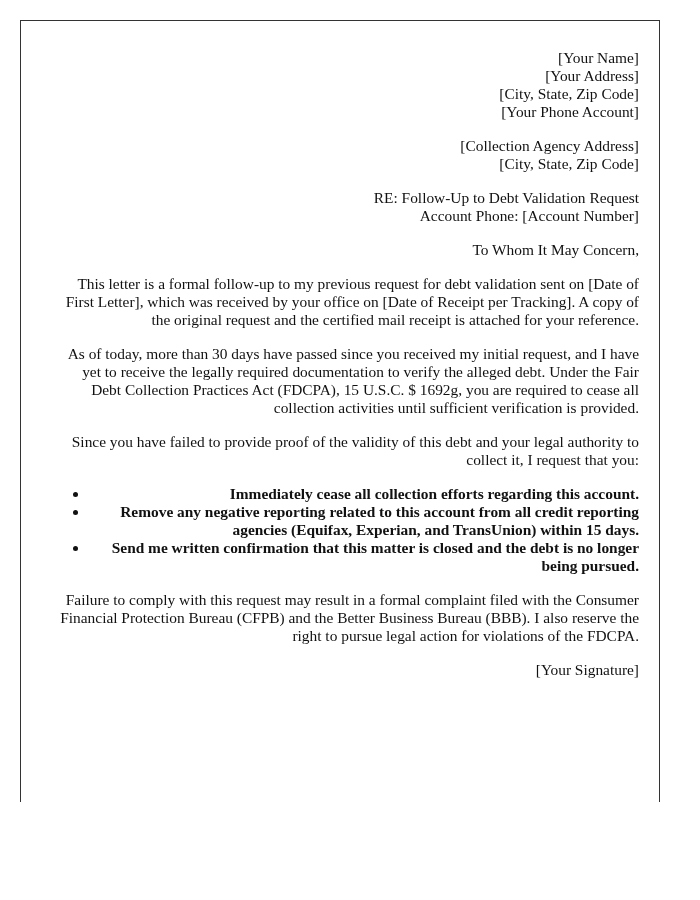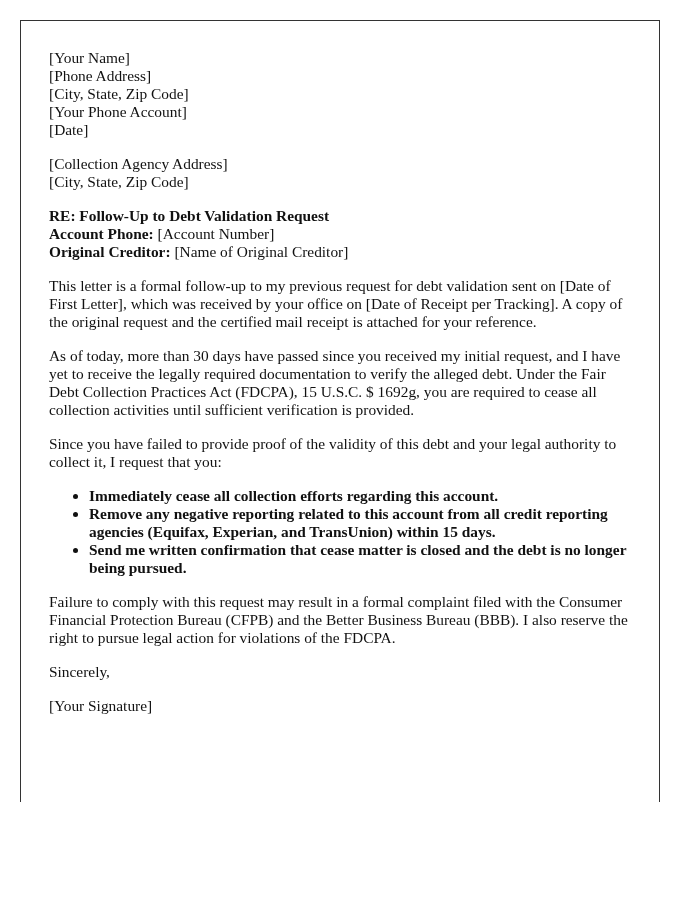--- a/index.html
+++ b/index.html
@@ -14,78 +14,77 @@
       position: absolute;
       left: 20px;
       top: 20px;
       width: 640px;
       height: 782px;
       border-top: 1px solid #333333;
       border-left: 1px solid #333333;
       border-right: 1px solid #333333;
       box-sizing: border-box;
       overflow: hidden;
+      text-align: right;
     }
     .letter {
       position: absolute;
       left: 28px;
       top: 28px;
       width: 590px;
       font-family: "Liberation Serif", "DejaVu Serif", serif;
       font-size: 15.4px;
       line-height: 18px;
       color: #111111;
     }
     .block { margin: 0 0 16px 0; }
     .block div { margin: 0; }
     p { margin: 0 0 16px 0; }
-    b { font-weight: bold; }
+    b { font-weight: normal; }
     ul {
       margin: 0 0 16px 0;
       padding-left: 40px;
       list-style: disc;
       font-weight: bold;
     }
     li { margin: 0; }
   </style>
 </head>
 <body>
 
 <div class="page-frame">
   <div class="letter">
 
     <div class="block">
       <div>[Your Name]</div>
-      <div>[Phone Address]</div>
+      <div>[Your Address]</div>
       <div>[City, State, Zip Code]</div>
       <div>[Your Phone Account]</div>
-      <div>[Date]</div>
     </div>
 
     <div class="block">
       <div>[Collection Agency Address]</div>
       <div>[City, State, Zip Code]</div>
     </div>
 
     <div class="block">
       <div><b>RE: Follow-Up to Debt Validation Request</b></div>
       <div><b>Account Phone:</b><span> [Account Number]</span></div>
-      <div><b>Original Creditor:</b><span> [Name of Original Creditor]</span></div>
     </div>
 
+    <p>To Whom It May Concern,</p>
 
     <p>This letter is a formal follow-up to my previous request for debt validation sent on [Date of First Letter], which was received by your office on [Date of Receipt per Tracking]. A copy of the original request and the certified mail receipt is attached for your reference.</p>
     <p>As of today, more than 30 days have passed since you received my initial request, and I have yet to receive the legally required documentation to verify the alleged debt. Under the Fair Debt Collection Practices Act (FDCPA), 15 U.S.C. $ 1692g, you are required to cease all collection activities until sufficient verification is provided.</p>
     <p>Since you have failed to provide proof of the validity of this debt and your legal authority to collect it, I request that you:</p>
 
     <ul>
       <li>Immediately cease all collection efforts regarding this account.</li>
       <li>Remove any negative reporting related to this account from all credit reporting agencies (Equifax, Experian, and TransUnion) within 15 days.</li>
-      <li>Send me written confirmation that cease matter is closed and the debt is no longer being pursued.</li>
+      <li>Send me written confirmation that this matter is closed and the debt is no longer being pursued.</li>
     </ul>
 
     <p>Failure to comply with this request may result in a formal complaint filed with the Consumer Financial Protection Bureau (CFPB) and the Better Business Bureau (BBB). I also reserve the right to pursue legal action for violations of the FDCPA.</p>
 
-    <p>Sincerely,</p>
     <p>[Your Signature]</p>
 
   </div>
 </div>
 
 </body></html>

